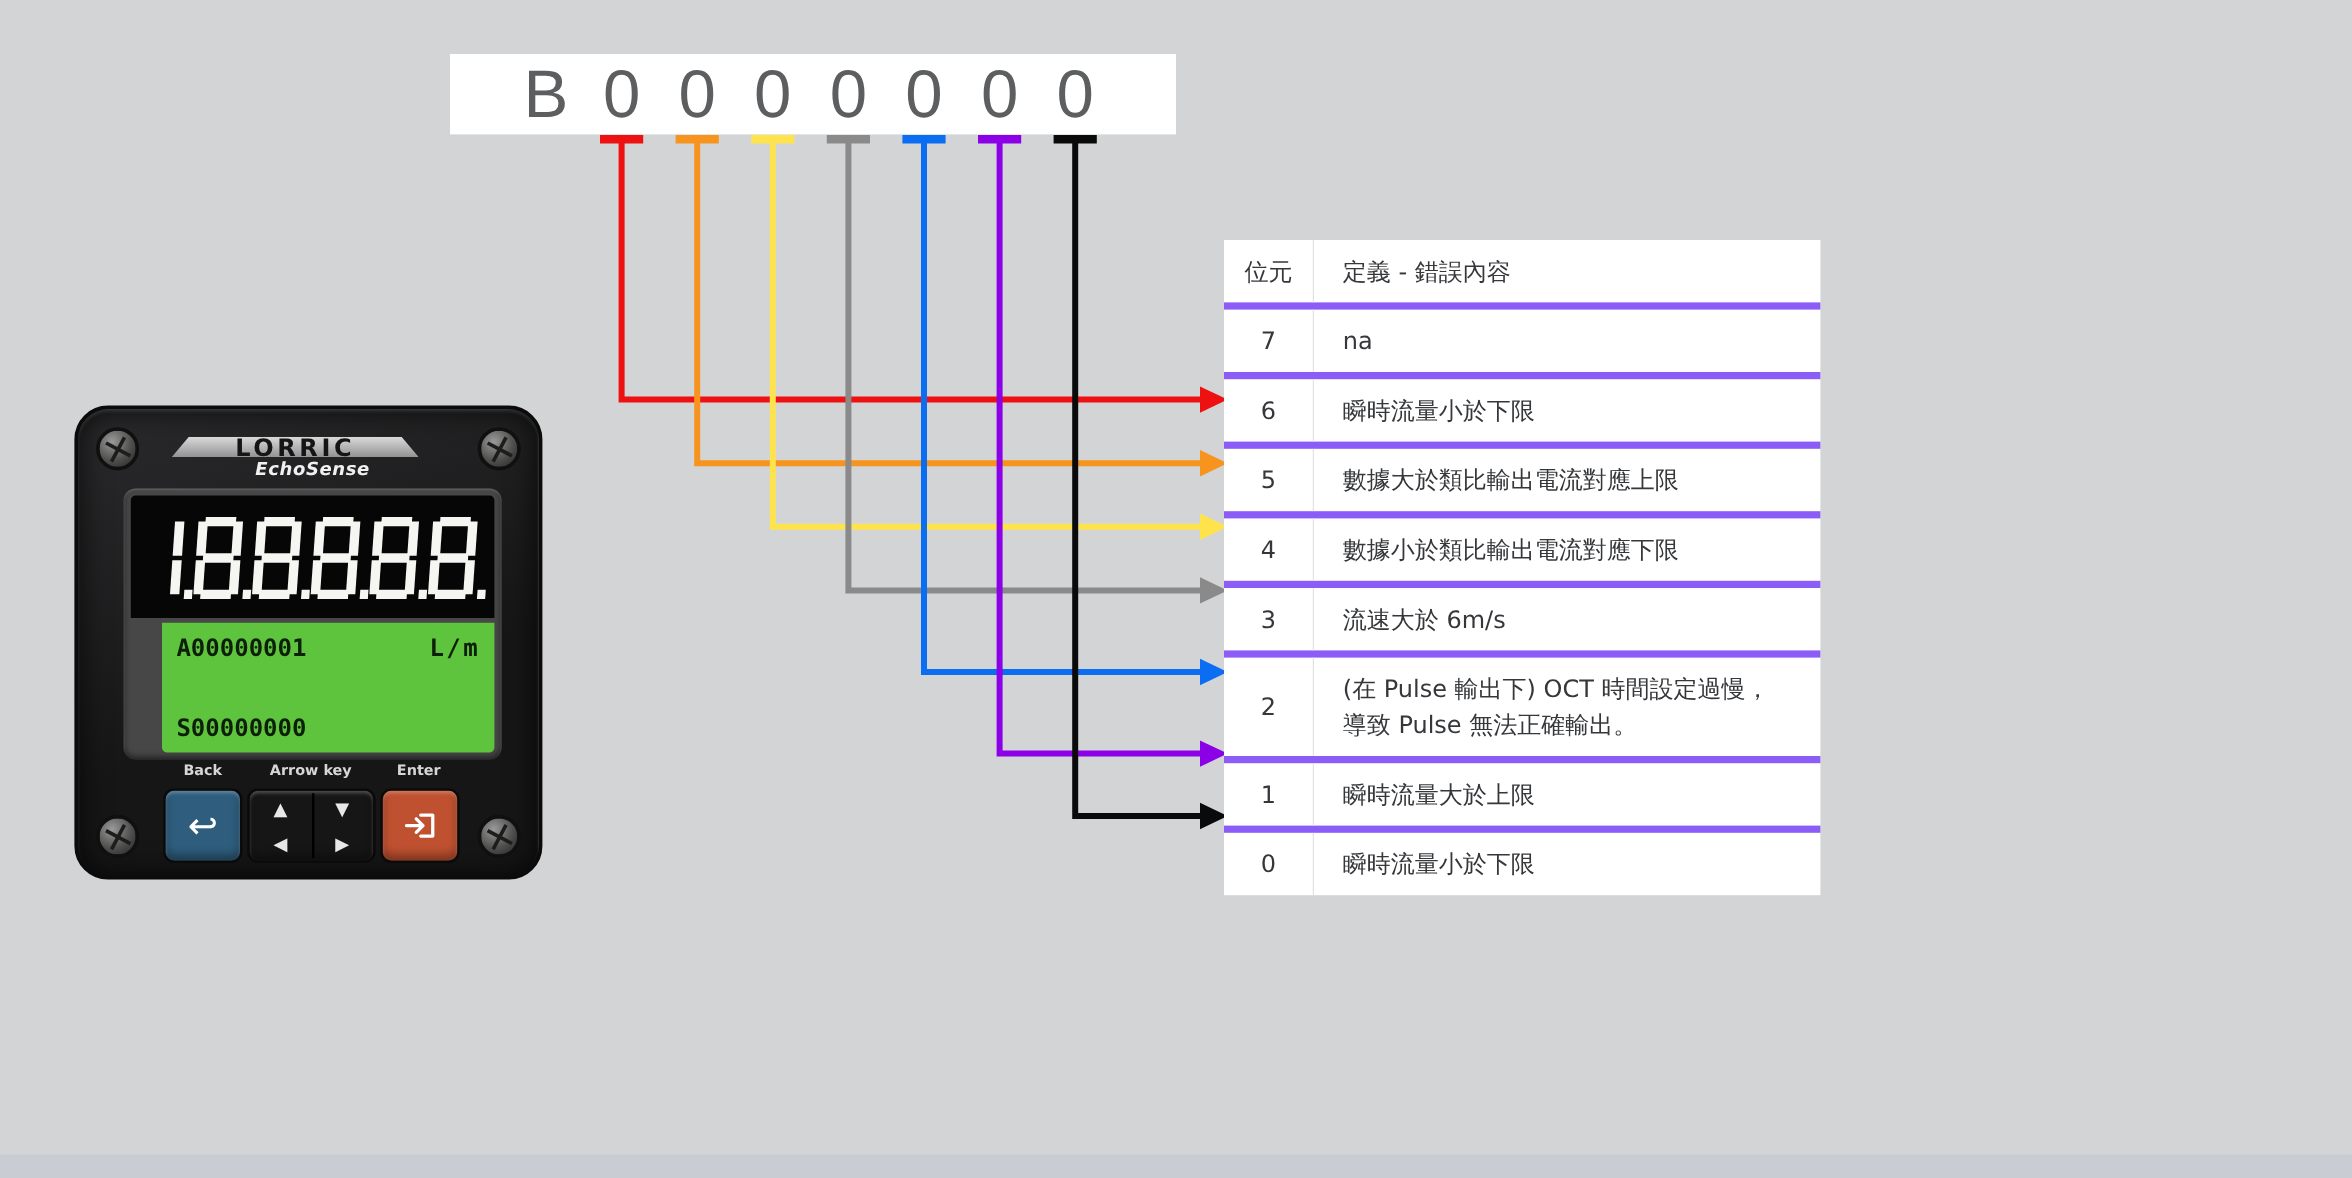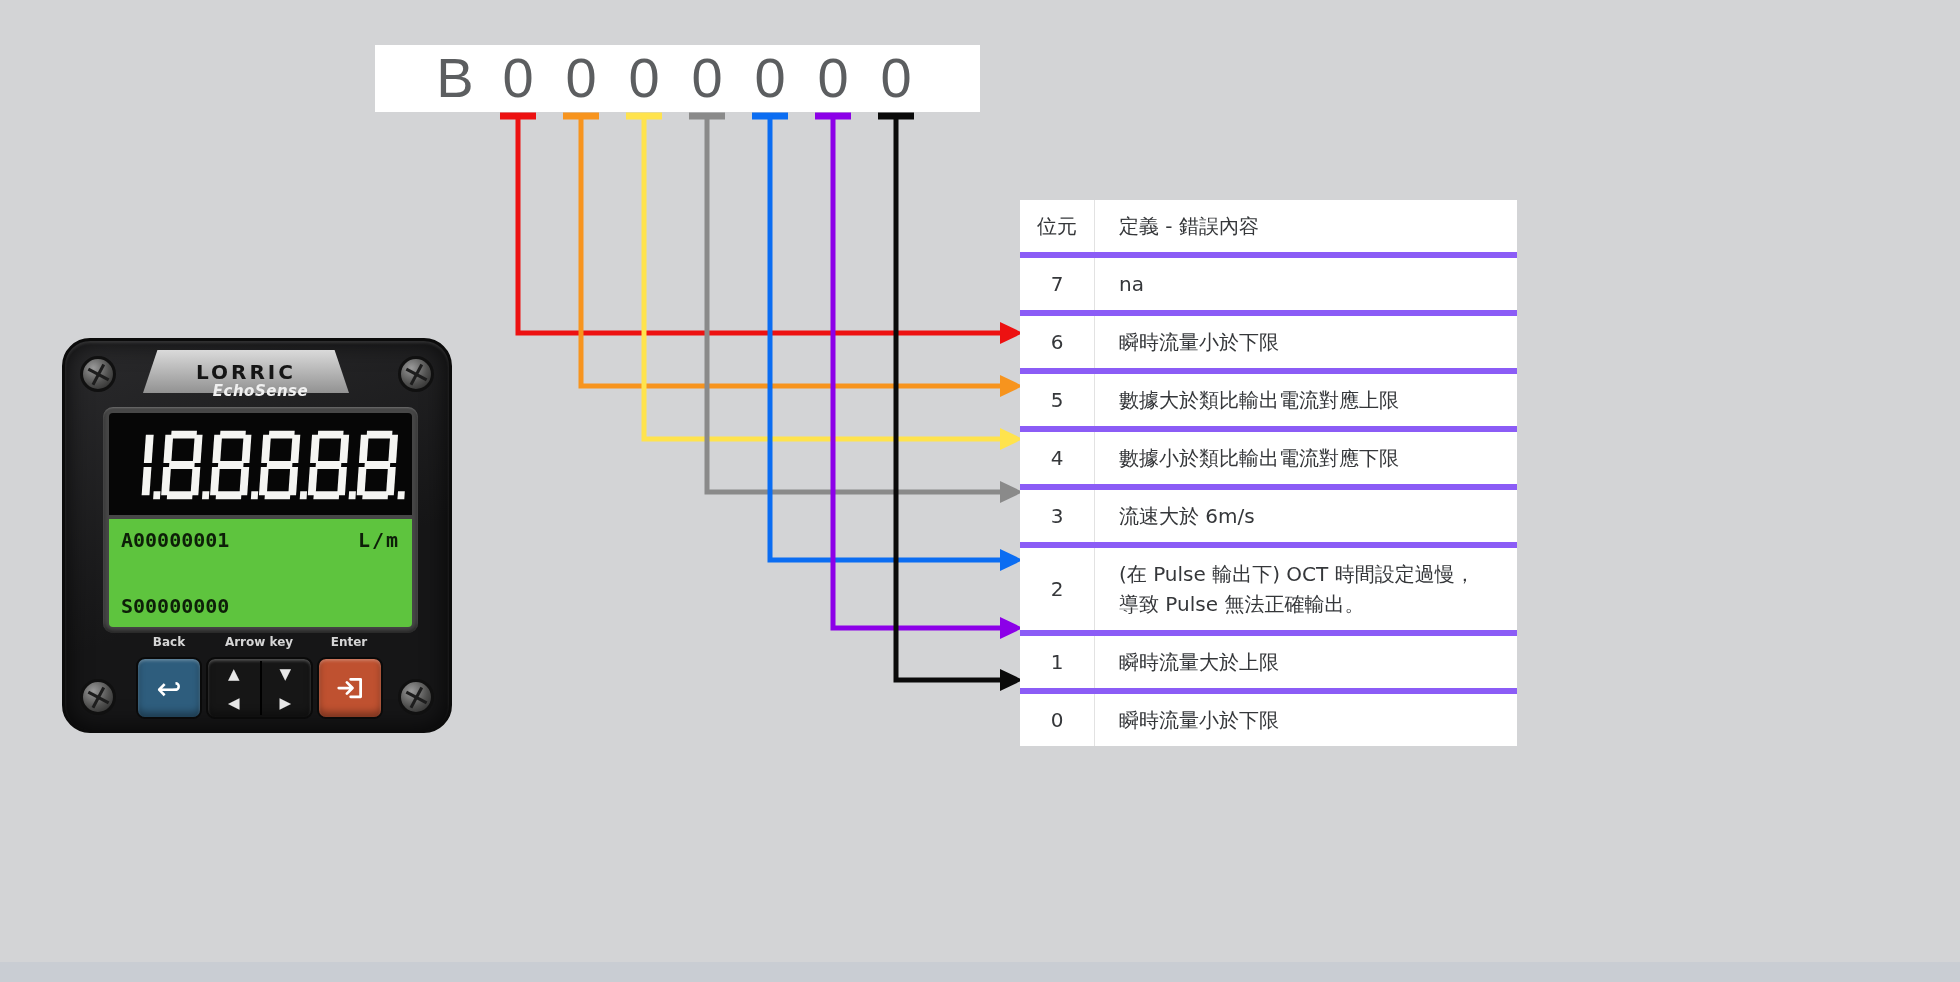--- a/index.html
+++ b/index.html
@@ -29,35 +29,35 @@
             background:linear-gradient(160deg,#2a2a2c,#161617 60%); border:3px solid #0b0b0b;
             border-radius:28px; box-shadow:inset 0 2px 3px rgba(255,255,255,.12), inset 0 0 26px rgba(0,0,0,.8); }
   .screw { position:absolute; width:36px; height:36px; border-radius:50%;
            background:radial-gradient(circle at 35% 30%,#9a9a9a,#50504f 55%,#232323 100%);
            border:3px solid #101010; }
   .screw::before,.screw::after { content:""; position:absolute; left:12%; top:46%;
            width:76%; height:3px; background:#1d1d1d; }
   .screw::before { transform:rotate(28deg); } .screw::after { transform:rotate(118deg); }
   .s-tl{left:15px;top:15px} .s-tr{right:15px;top:15px} .s-bl{left:15px;bottom:15px} .s-br{right:15px;bottom:15px}
 
-  .brand-plate { position:absolute; left:78px; top:9px; width:206px; height:43px;
+  .brand-plate { position:absolute; left:78px; top:23px; width:206px; height:17px;
                  background:linear-gradient(180deg,#dadada,#929292);
                  clip-path:polygon(7% 0,93% 0,100% 100%,0 100%);
                  display:flex; align-items:center; justify-content:center; }
   .brand-plate span { font-weight:bold; font-size:20px; letter-spacing:3px; color:#151515; }
   .model-name { position:absolute; top:41px; left:38px; width:315px; text-align:center;
                 color:#f0f0f0; font-size:15px; font-style:italic; font-weight:bold; letter-spacing:.5px; }
 
   .display-bezel { position:absolute; left:38px; top:66px; width:315px; height:226px;
                    background:#474747; border-radius:10px; padding:6px;
                    box-shadow:inset 0 1px 2px rgba(255,255,255,.25), inset 0 -2px 5px rgba(0,0,0,.6); }
   .seg-panel { height:102px; background:#060606; border-radius:4px 4px 0 0; overflow:hidden; margin-bottom:4px; }
   .lcd { height:108px; border-radius:0 0 4px 4px; padding:7px 12px; display:flex; flex-direction:column;
          justify-content:space-between; font-family:"DejaVu Sans Mono",monospace; font-weight:bold;
-         font-size:20px; color:#0d1f08; }
+         font-size:20px; color:#0d1f08;margin-left:26px; }
   .lcd-line { display:flex; justify-content:space-between; line-height:28px; }
   .lcd-right { letter-spacing:2px; }
 
   .key-labels { position:absolute; top:294px; left:0; width:100%; height:16px;
                 color:#d6d6d6; font-size:12px; font-weight:bold;text-decoration:underline; }
   .key-labels span { position:absolute; transform:translateX(-50%); white-space:nowrap; }
   .kl-back{left:104px} .kl-arrows{left:194px} .kl-enter{left:284px}
 
   .keys { position:absolute; left:0; top:316px; width:100%; height:64px; }
   .key { position:absolute; height:62px; border-radius:9px; display:flex; align-items:center;

